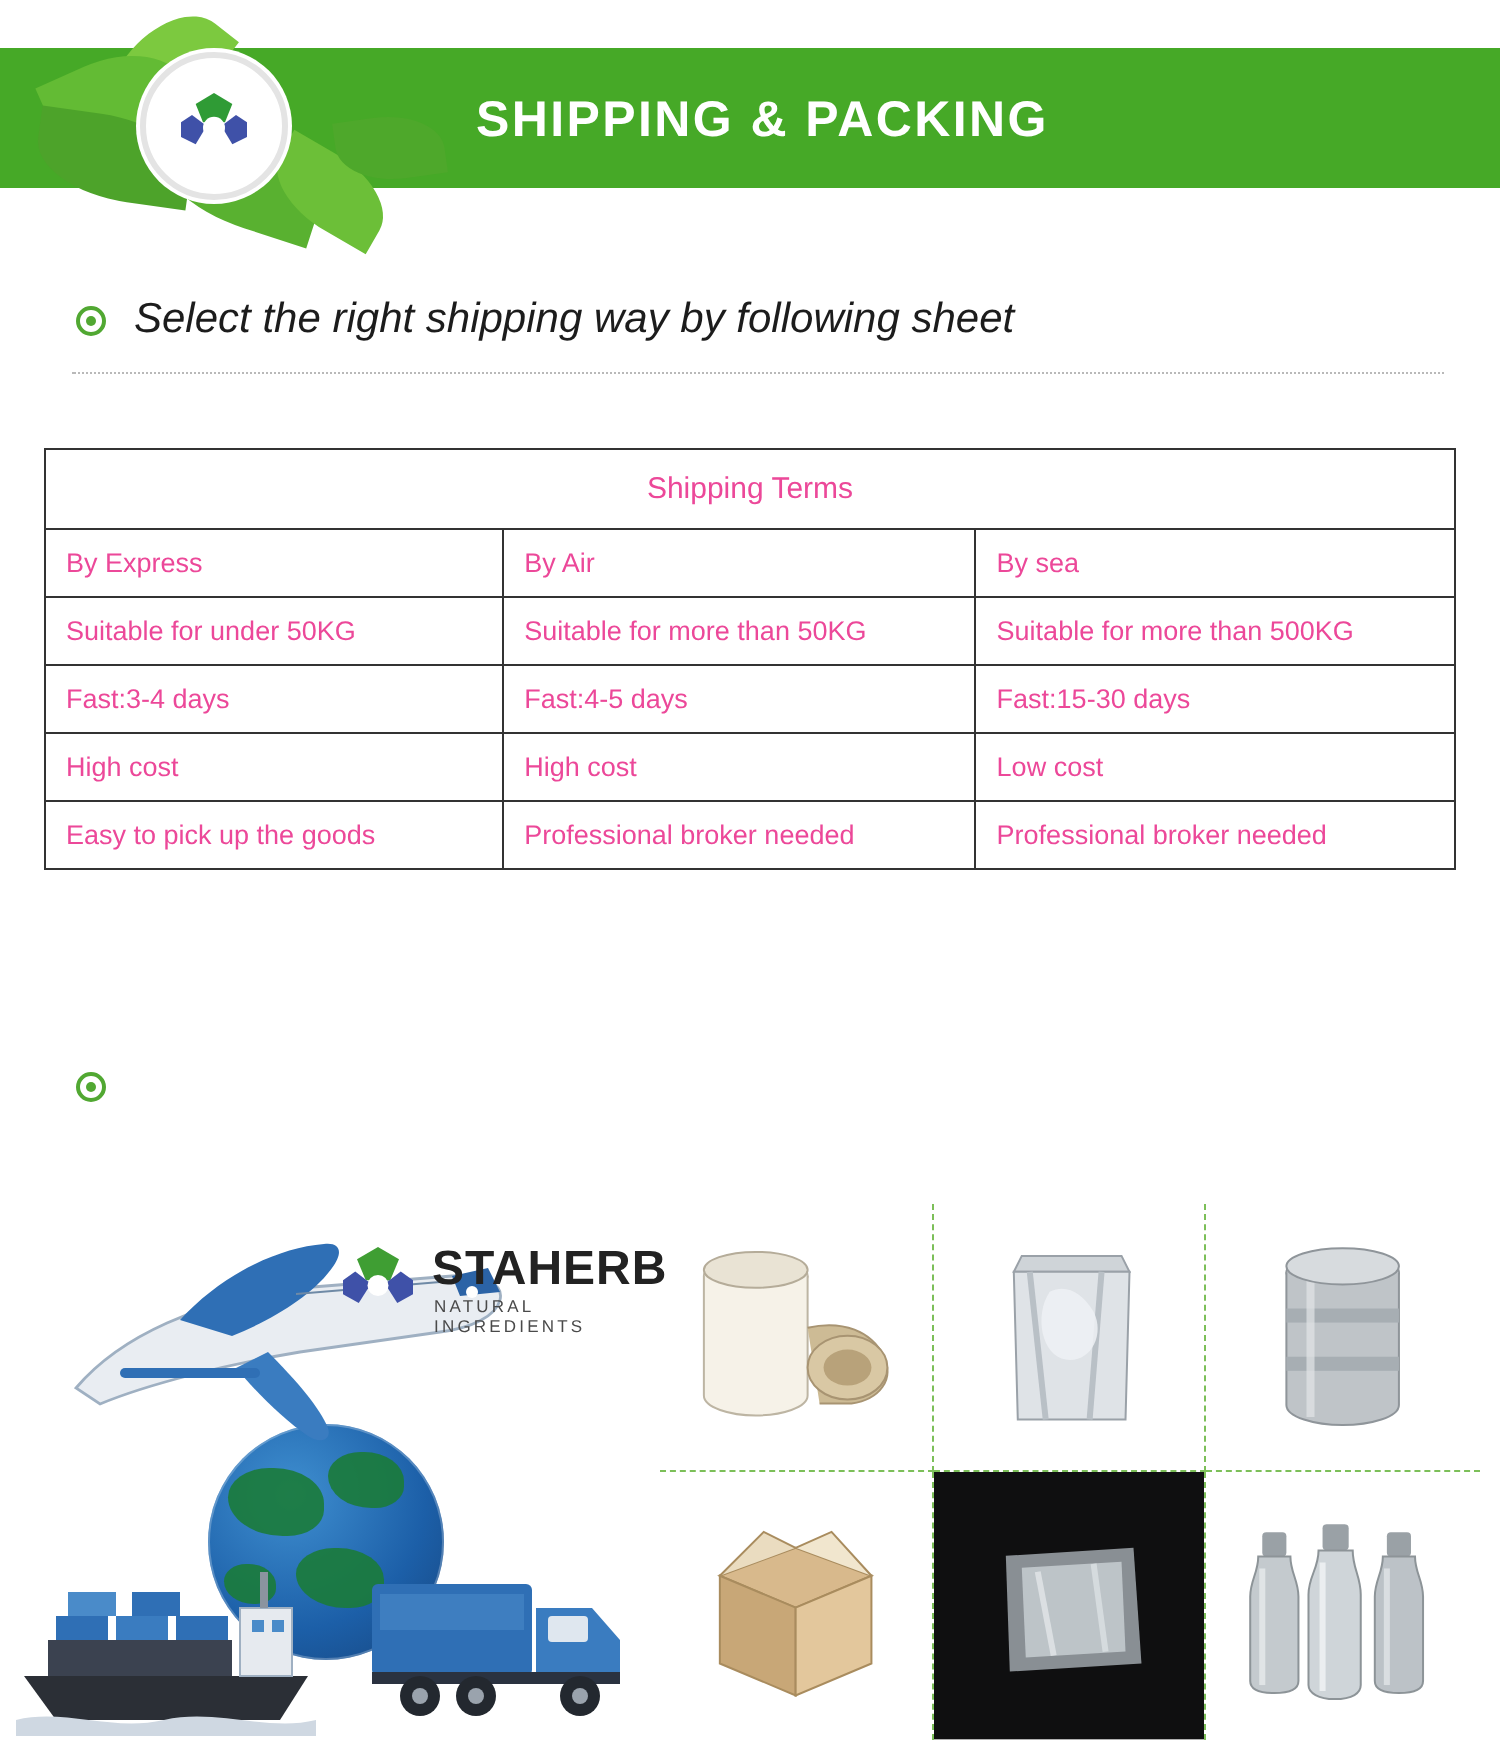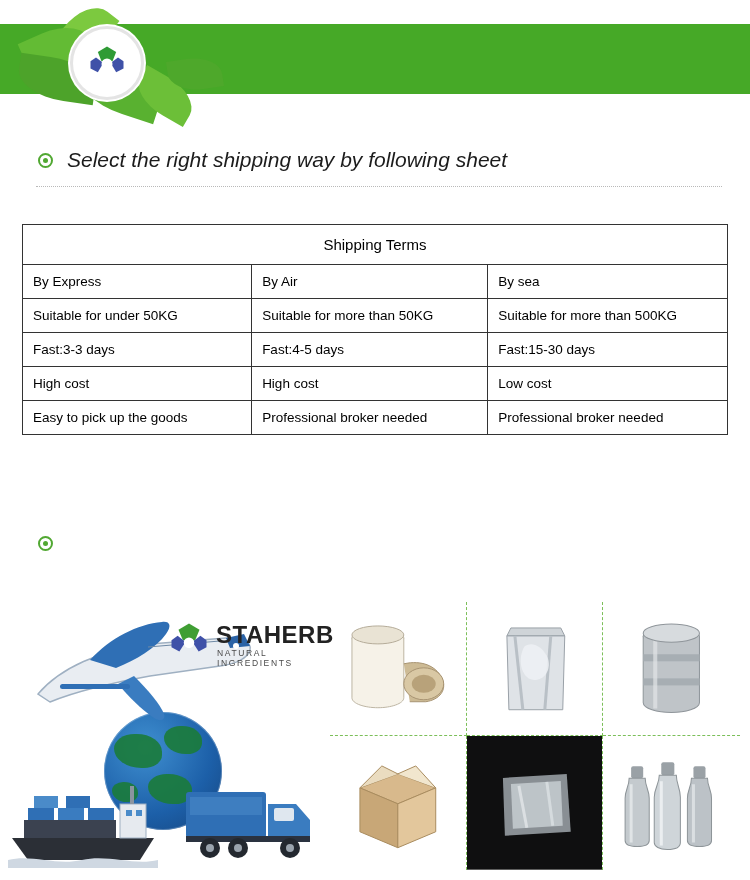--- a/index.html
+++ b/index.html
@@ -127,21 +127,21 @@
   table.shipping {
     width: 100%;
     border-collapse: collapse;
     font-size: 13.5px;
   }
   table.shipping td {
     border: 1px solid #333;
     padding: 9px 10px;
     height: 34px;
     vertical-align: middle;
-    color: #000000;
+    color: #ec4899;
   }
   table.shipping tr.title-row td {
     text-align: center;
     font-size: 15px;
     padding: 11px 10px;
   }
   .col-1 { width: 32.5%; }
   .col-2 { width: 33.5%; }
   .col-3 { width: 34%; }
 
@@ -291,20 +291,21 @@
     <div class="logo-circle">
       <svg class="logo-mark" viewBox="0 0 48 48">
         <path d="M24 6 L34 12 L30 22 L18 22 L14 12 Z" fill="#2f9b35"></path>
         <path d="M12 18 L20 24 L14 34 L6 30 L6 22 Z" fill="#3f51a8"></path>
         <path d="M36 18 L42 22 L42 30 L34 34 L28 24 Z" fill="#3f51a8"></path>
         <circle cx="24" cy="25" r="6" fill="#ffffff"></circle>
       </svg>
     </div>
   </div>
 
+  <div class="header-title">SHIPPING &amp; PACKING</div>
 </div>
 
 <div class="caption-1">
   <div class="section-head">
     <span class="bullet-ring"></span>
     <span class="heading-text">Select the right shipping way by following sheet</span>
   </div>
 </div>
 <div class="dotted-rule rule-1"></div>
 
@@ -318,21 +319,21 @@
         <td class="col-1">By Express</td>
         <td class="col-2">By Air</td>
         <td class="col-3">By sea</td>
       </tr>
       <tr>
         <td>Suitable for under 50KG</td>
         <td>Suitable for more than 50KG</td>
         <td>Suitable for more than 500KG</td>
       </tr>
       <tr>
-        <td>Fast:3-3 days</td>
+        <td>Fast:3-4 days</td>
         <td>Fast:4-5 days</td>
         <td>Fast:15-30 days</td>
       </tr>
       <tr>
         <td>High cost</td>
         <td>High cost</td>
         <td>Low cost</td>
       </tr>
       <tr>
         <td>Easy to pick up the goods</td>

